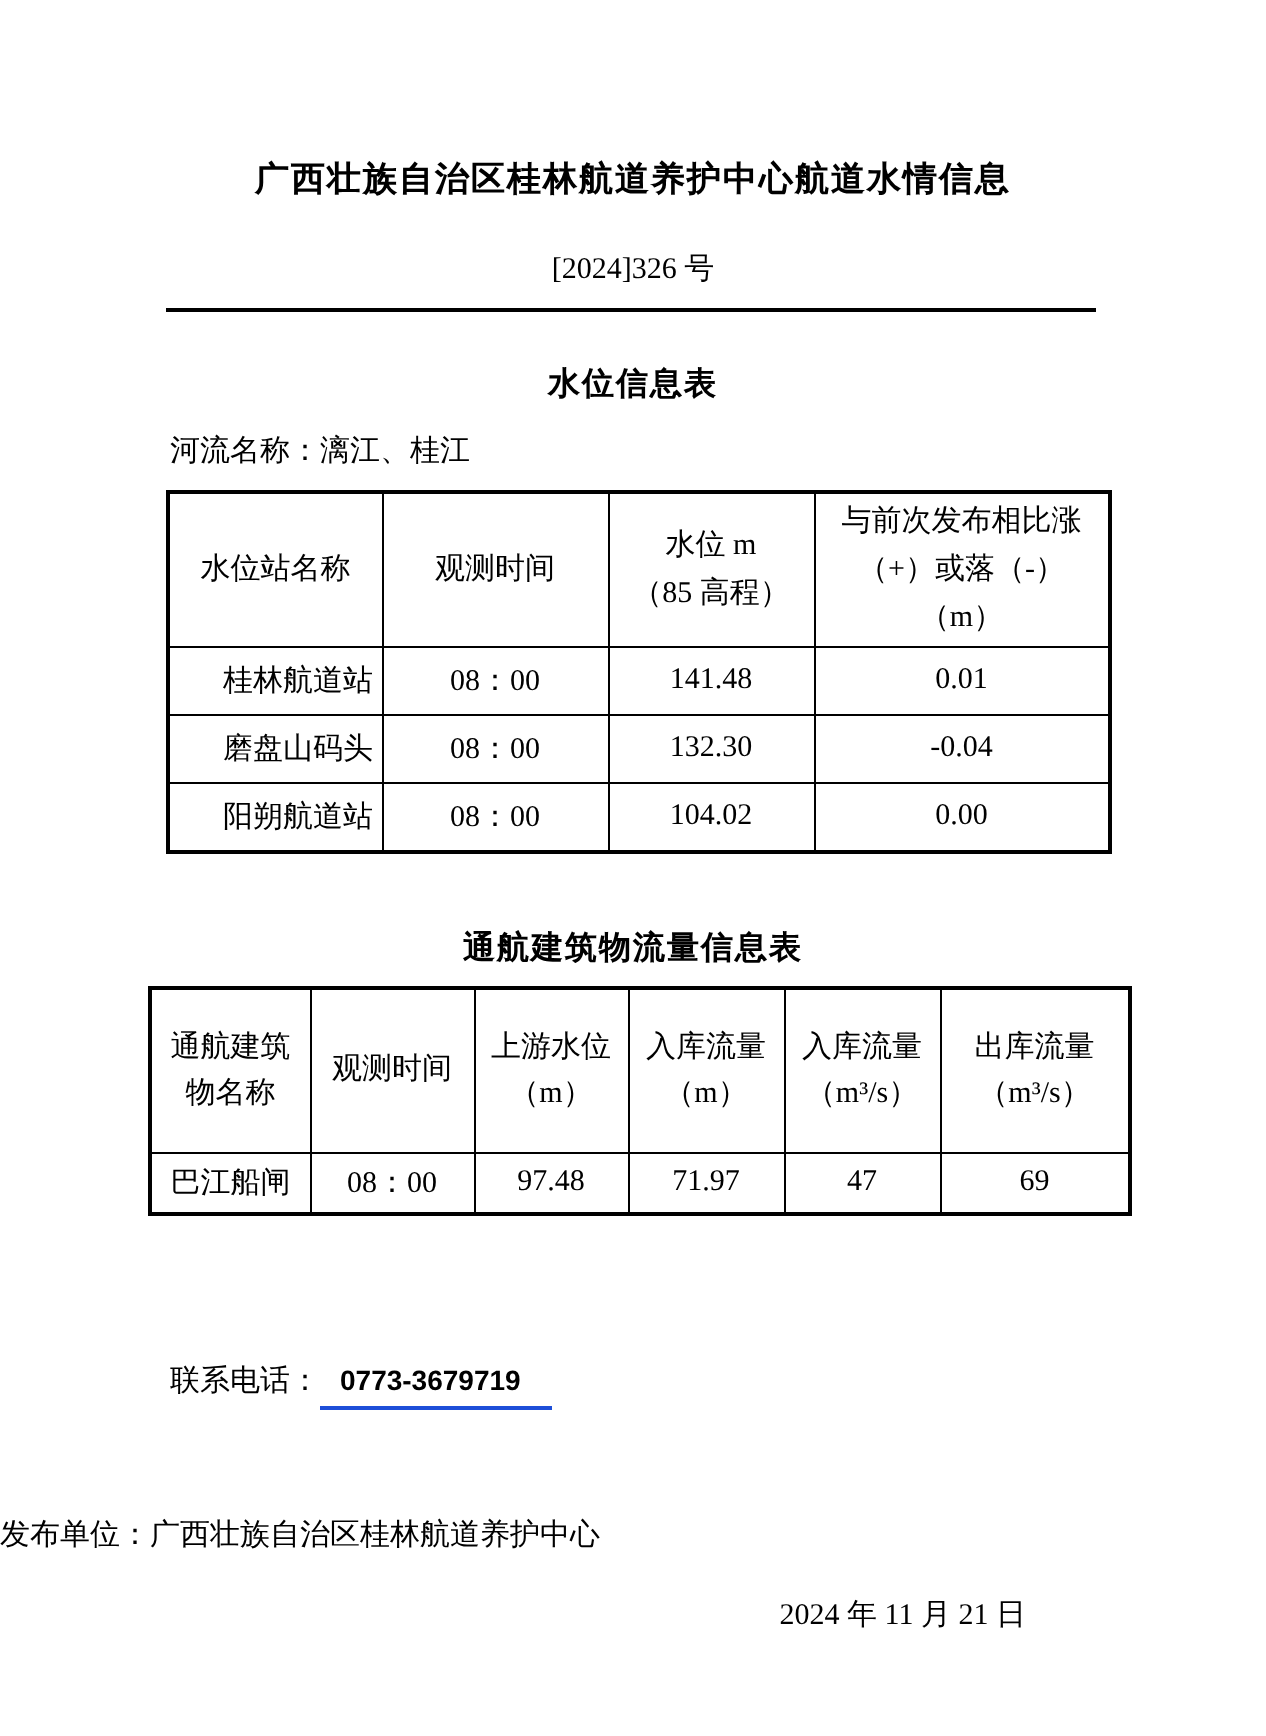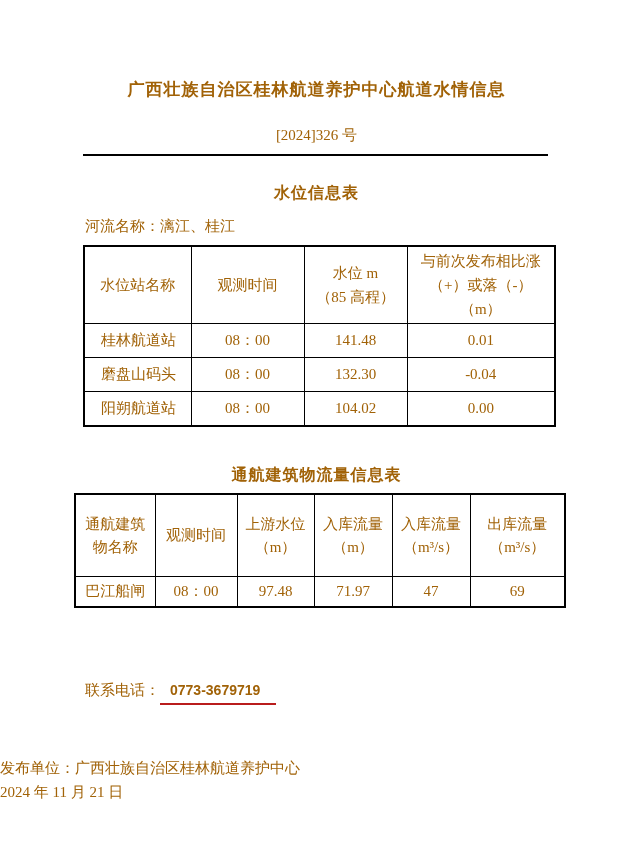--- a/index.html
+++ b/index.html
@@ -1,20 +1,20 @@
 <!DOCTYPE html>
 <html><head>
 <meta charset="utf-8">
 <style>
   html,body{margin:0;padding:0;background:#ffffff;}
   .page{
     position:relative;
     width:633px;height:868px;
     background:#ffffff;
-    color:#a16207;
+    color:#000000;
     font-family:"Liberation Serif","DejaVu Serif",serif;
     overflow:hidden;
   }
   .doc-title{
     margin:0;
     padding-top:80px;
     text-align:center;
     font-size:17px;
     line-height:20px;
     font-weight:bold;
@@ -69,47 +69,47 @@
     line-height:24px;
     padding:2px 4px;
   }
   td{
     text-align:center;
     vertical-align:middle;
     padding:0 4px;
   }
   .water-table th{height:70px;}
   .water-table td{height:33px;}
-  .water-table td:first-child{text-align:left;padding-left:16px;}
+  .water-table td:first-child{text-align:right;padding-left:16px;}
   .flow-table th{height:77px;line-height:23px;}
   .flow-table td{height:29px;}
   .flow-title{margin-top:38px;}
   .contact-line{
     margin:70px 0 0 85px;
     font-size:15px;
     line-height:22px;
   }
   .contact-phone{
     display:inline-block;
     font-family:"Liberation Sans","DejaVu Sans",sans-serif;
     font-size:14px;
     font-weight:bold;
-    border-bottom:2px solid #b91c1c;
+    border-bottom:2px solid #1d4ed8;
     padding:1px 16px 2px 10px;
   }
   .publisher-line{
     margin-top:53px;
     text-align:left;
     padding-right:92px;
     font-size:15px;
     line-height:20px;
   }
   .publish-date{
-    margin-top:4px;
-    text-align:left;
+    margin-top:20px;
+    text-align:right;
     padding-right:120px;
     font-size:15px;
     line-height:20px;
   }
 </style>
 </head>
 <body>
 
 <div class="page">
 

